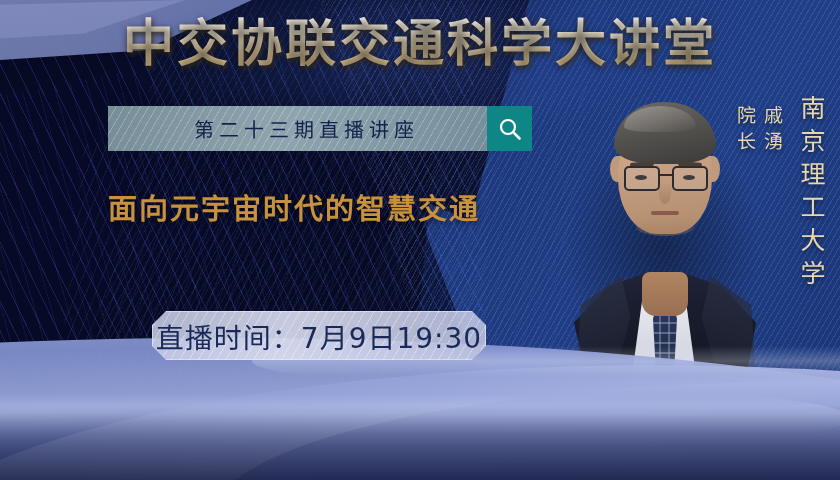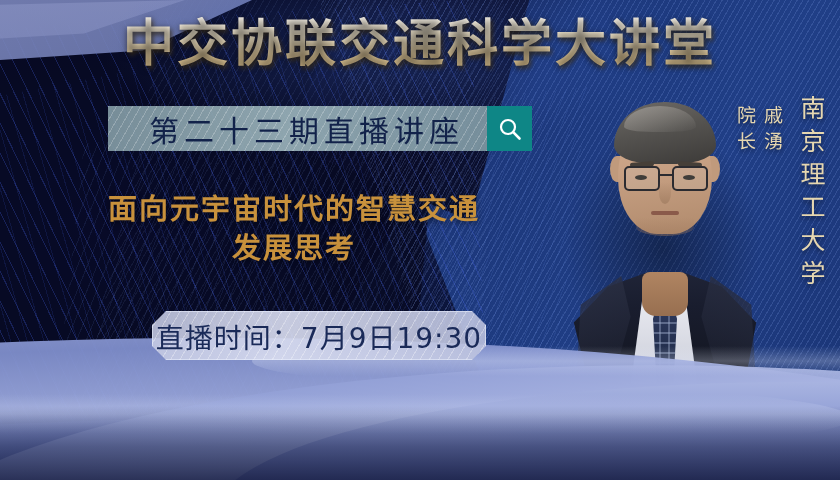--- a/index.html
+++ b/index.html
@@ -268,21 +268,21 @@
   .subbar::before {
     content:""; position:absolute; inset:0;
     background-image:repeating-linear-gradient(120deg,
       rgba(255,255,255,.22) 0px, rgba(255,255,255,.22) 1px,
       rgba(0,0,0,0) 1px, rgba(0,0,0,0) 7px);
     pointer-events:none;
   }
   .subbar-text {
     position:relative; z-index:2;
     flex:1; text-align:center; padding-left:18px;
-    font-size:30px; font-weight:500; letter-spacing:5px;
+    font-size:20px; font-weight:500; letter-spacing:5px;
     color:#12224a;
     font-family:"DejaVu Sans","Liberation Sans",sans-serif;
   }
   .search-box {
     position:relative; z-index:2;
     width:45px; height:45px; flex:0 0 45px;
     background:#0e8686;
     display:flex; align-items:center; justify-content:center;
   }
   .search-box svg { display:block; }
@@ -416,21 +416,20 @@
     <div class="search-box">
       <svg width="26" height="26" viewBox="0 0 26 26">
         <circle cx="11" cy="11" r="7" fill="none" stroke="#ffffff" stroke-width="2.2"></circle>
         <line x1="16.2" y1="16.2" x2="22.5" y2="22.5" stroke="#ffffff" stroke-width="2.6" stroke-linecap="round"></line>
       </svg>
     </div>
   </div>
 
   <div class="topic">
     <div>面向元宇宙时代的智慧交通</div>
-    <div>发展思考</div>
   </div>
 
   <div class="timepill">
     <span class="timepill-text">直播时间：7月9日19:30</span>
   </div>
 
   <div class="vt vt-univ">南京理工大学</div>
   <div class="vt vt-name">
     <span>戚湧</span>
     <span class="gap"></span>

